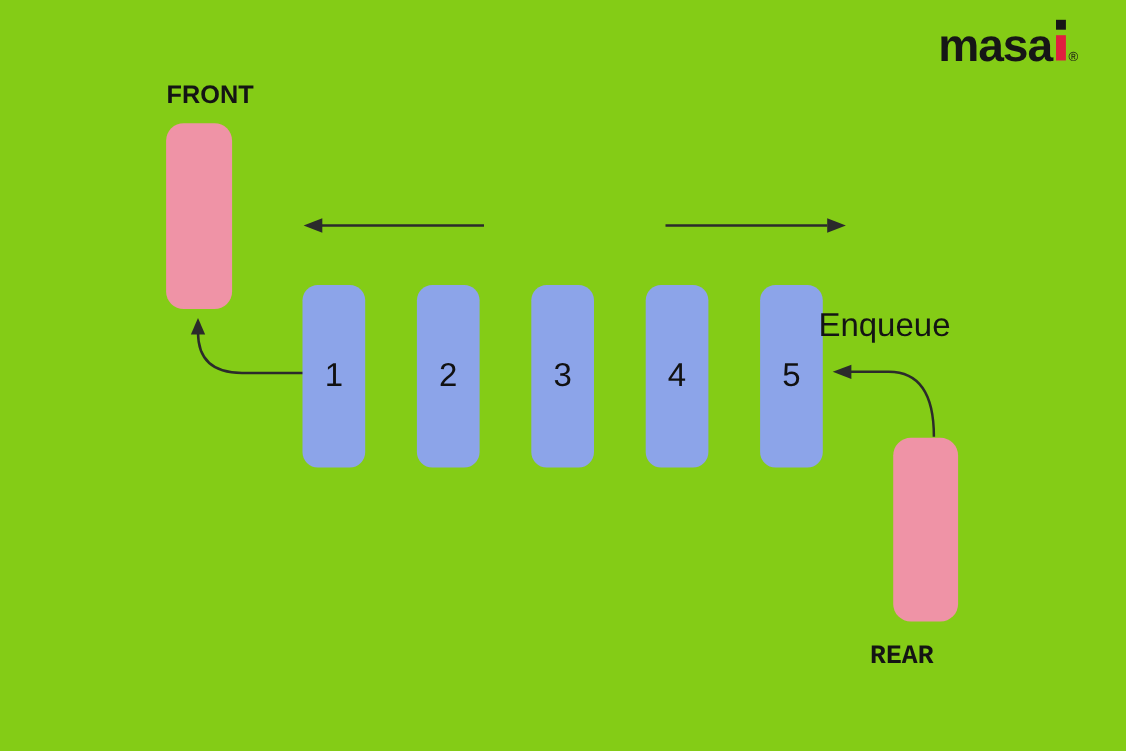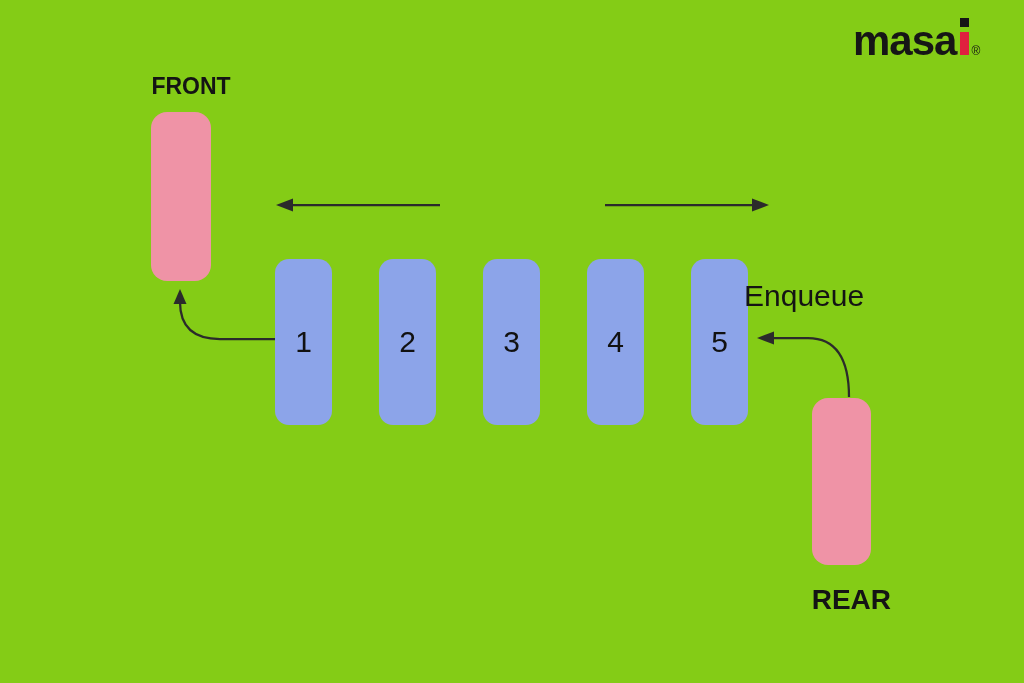--- a/index.html
+++ b/index.html
@@ -46,21 +46,21 @@
     font-size: 12px;
     font-weight: 400;
     letter-spacing: 0;
     vertical-align: baseline;
     margin-left: 2px;
   }
 
   
   .lbl { position: absolute; color: #141414; white-space: nowrap; }
   .lbl-front  { left: 141px; top: 73px;  width: 100px; text-align: center; font-size: 23px; font-weight: 600; }
-  .lbl-rear   { left: 791px; top: 584px; width: 100px; text-align: right; font-size: 28px; font-weight: 600; }
+  .lbl-rear   { left: 791px; top: 584px; width: 100px; text-align: left; font-size: 24px; font-weight: 600; font-family: Liberation Mono, monospace; }
   .lbl-title  { left: 420px; top: 185px; width: 200px; text-align: center; font-size: 33px; font-weight: 700; letter-spacing: 0.5px; }
   .lbl-enq    { left: 744px; top: 251px; font-size: 30px; font-weight: 500; margin-top: 28px; }
   .lbl-deq    { left: 114px; top: 399px; font-size: 30px; font-weight: 500; }
 
   
   .pill {
     position: absolute;
     background: #EF93A6;
     border-radius: 16px;
   }

